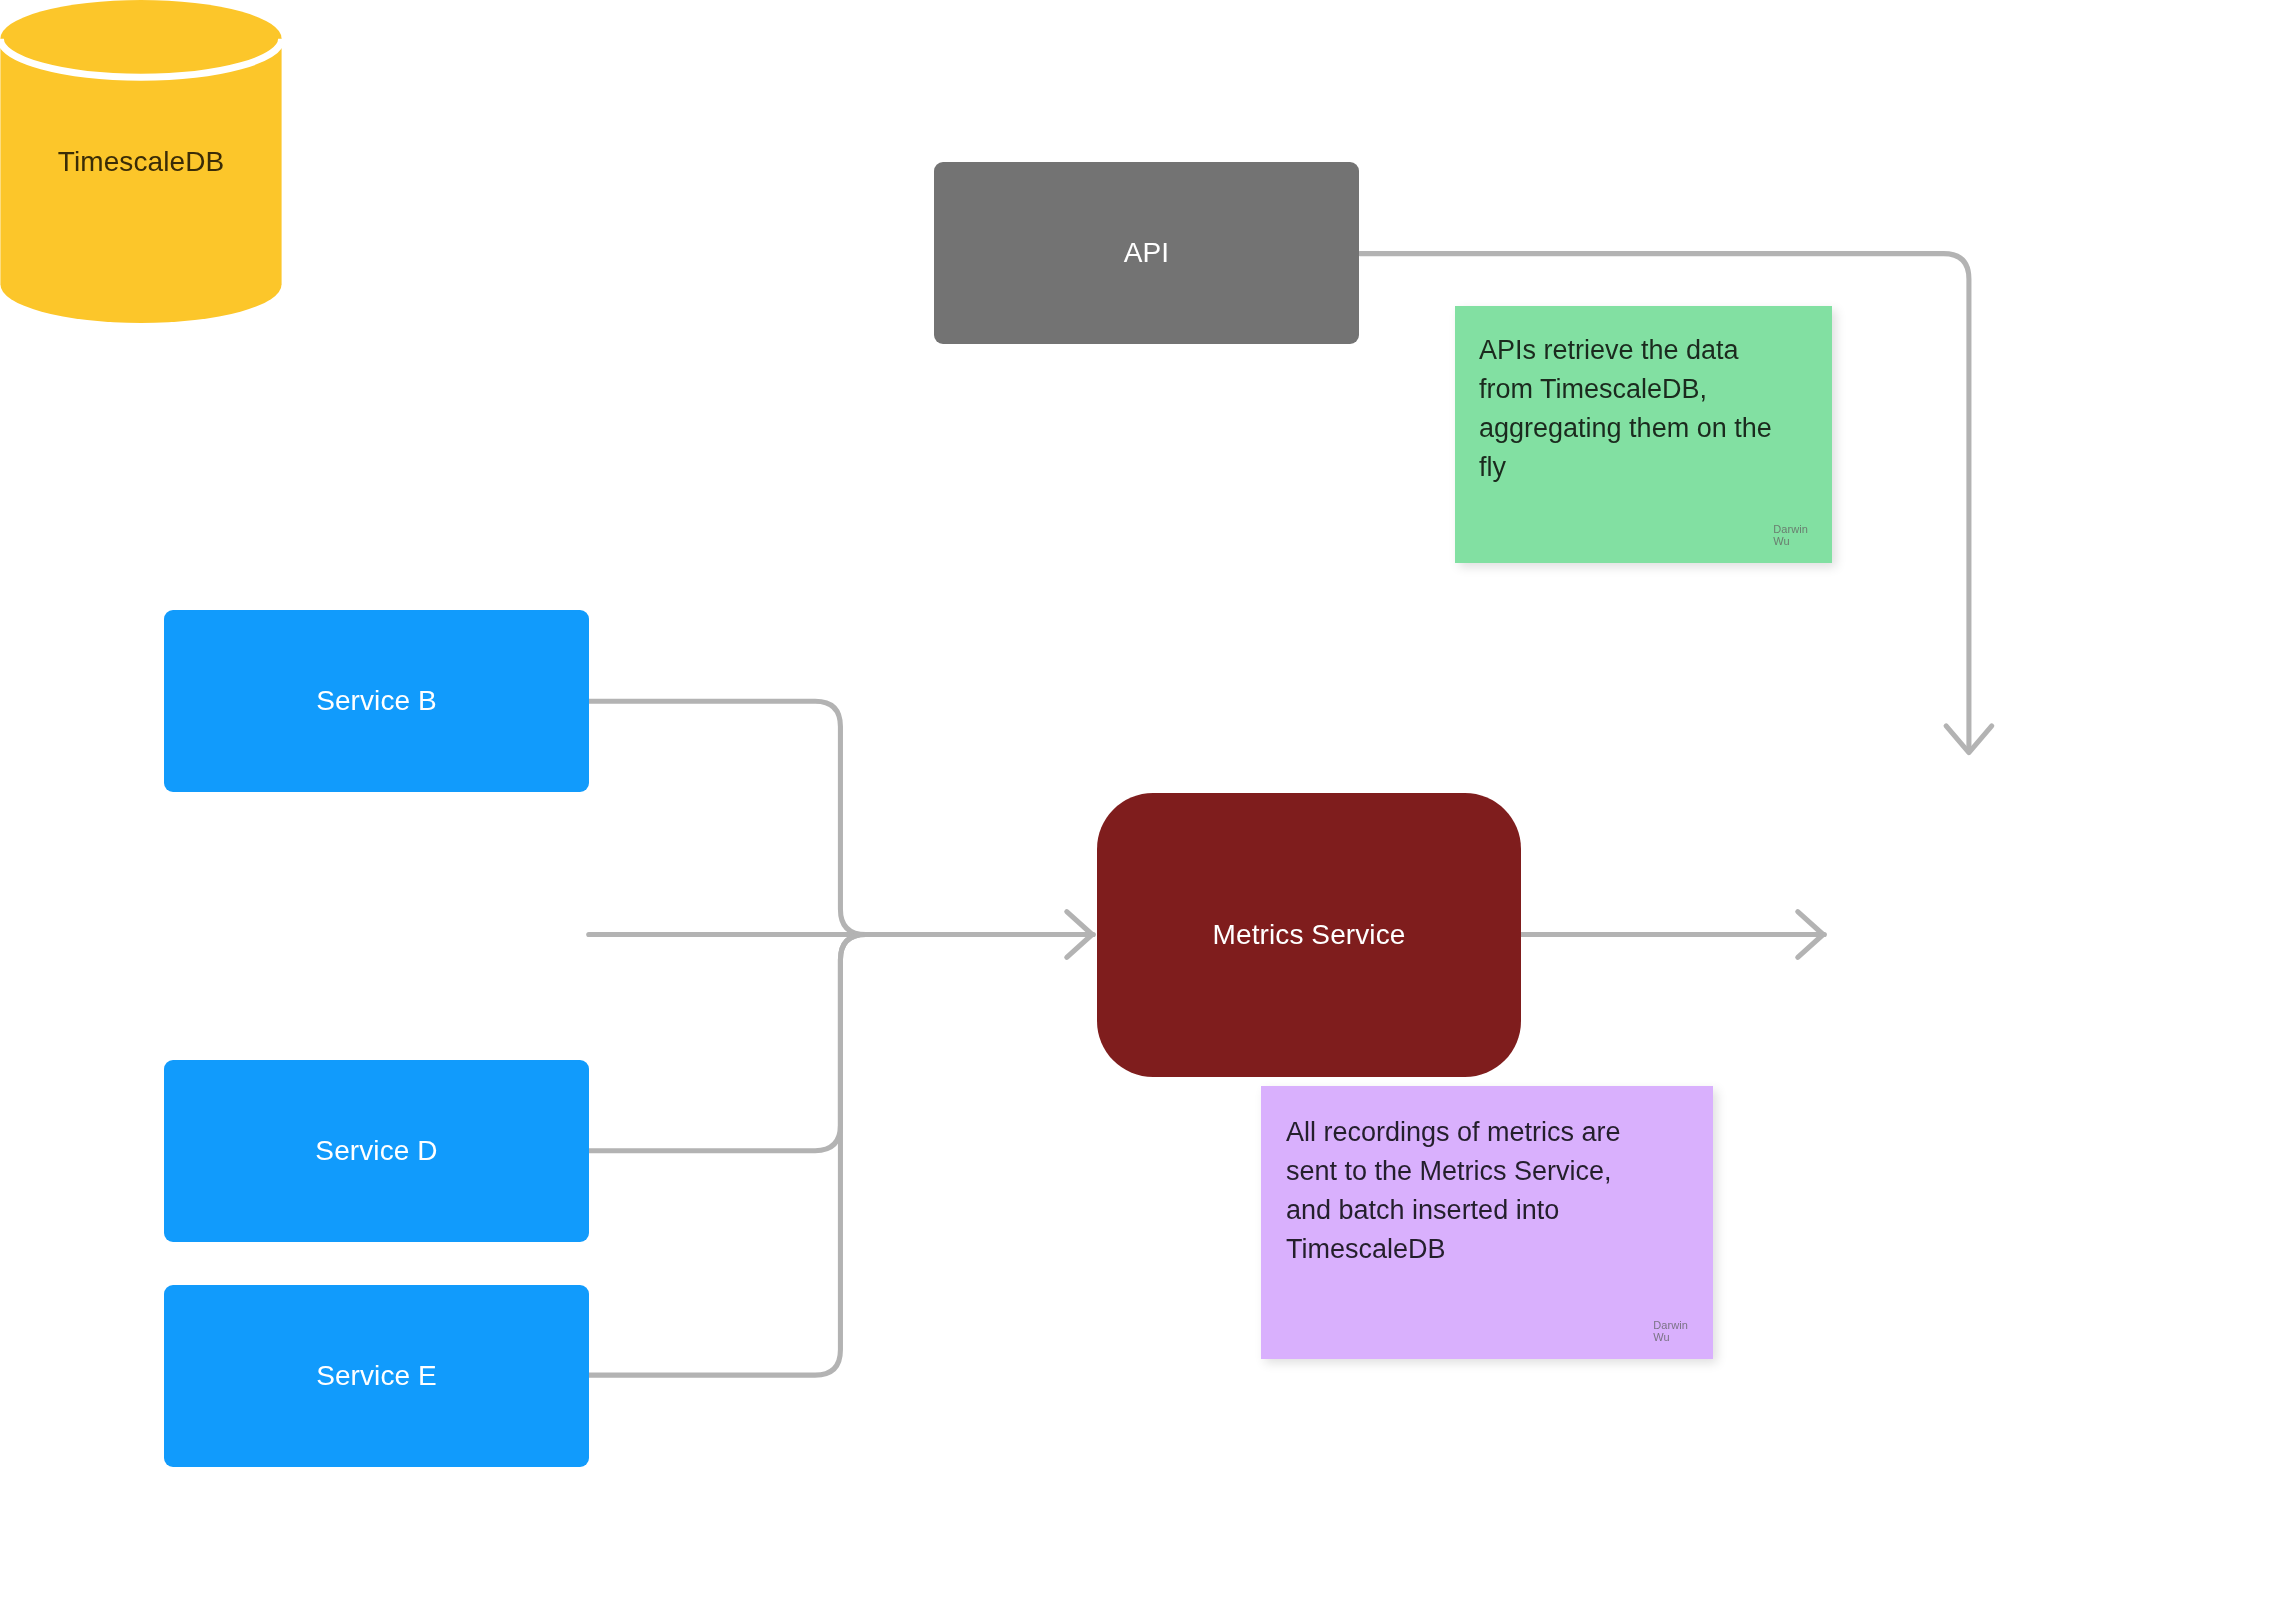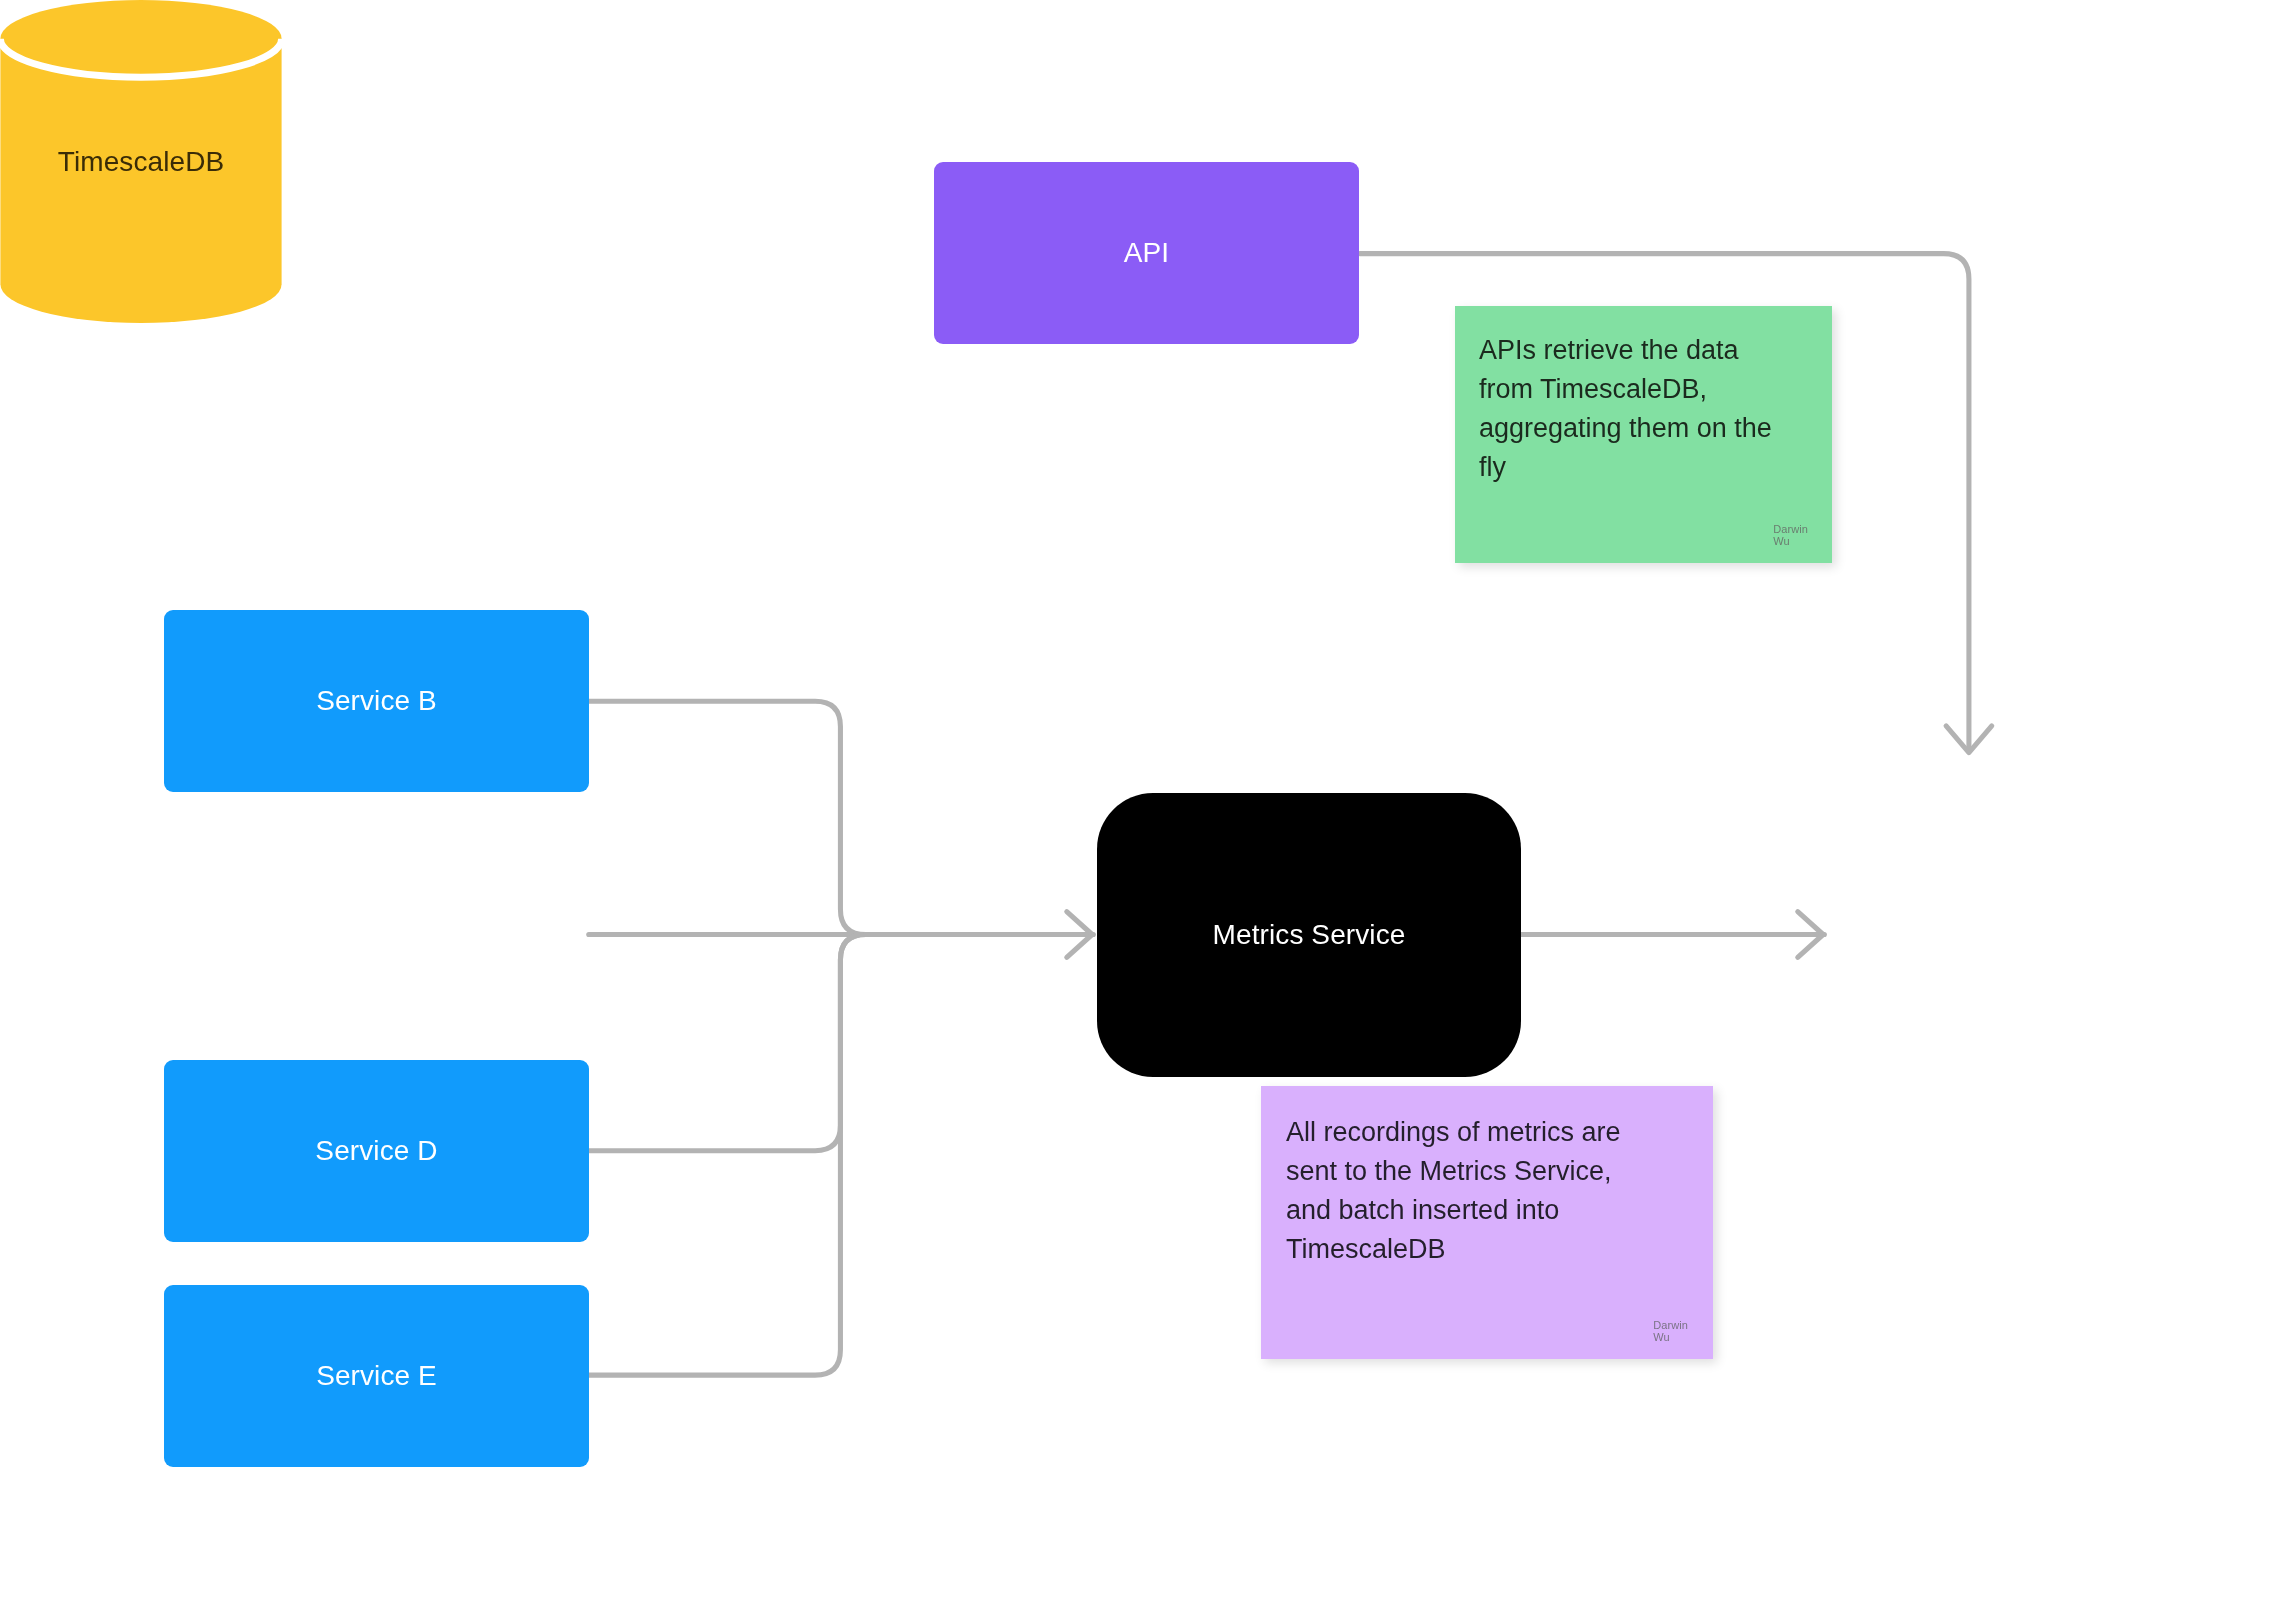--- a/index.html
+++ b/index.html
@@ -67,32 +67,32 @@
   #service-d { left: 164px; top: 1060px; }
   #service-e { left: 164px; top: 1285px; }
 
   
   #api-node {
     left: 934px;
     top: 162px;
     width: 425px;
     height: 182px;
     border-radius: 9px;
-    background: #8b5cf6;
+    background: #737373;
   }
   #api-node .node-label { color: #ffffff; }
 
   
   #metrics-node {
     left: 1097px;
     top: 793px;
     width: 424px;
     height: 284px;
     border-radius: 56px;
-    background: #000000;
+    background: #7f1d1d;
   }
   #metrics-node .node-label { color: #ffffff; }
 
   
   #db-node {
     left: 1828px;
     top: 763px;
     width: 282px;
     height: 323px;
     z-index: 2;

